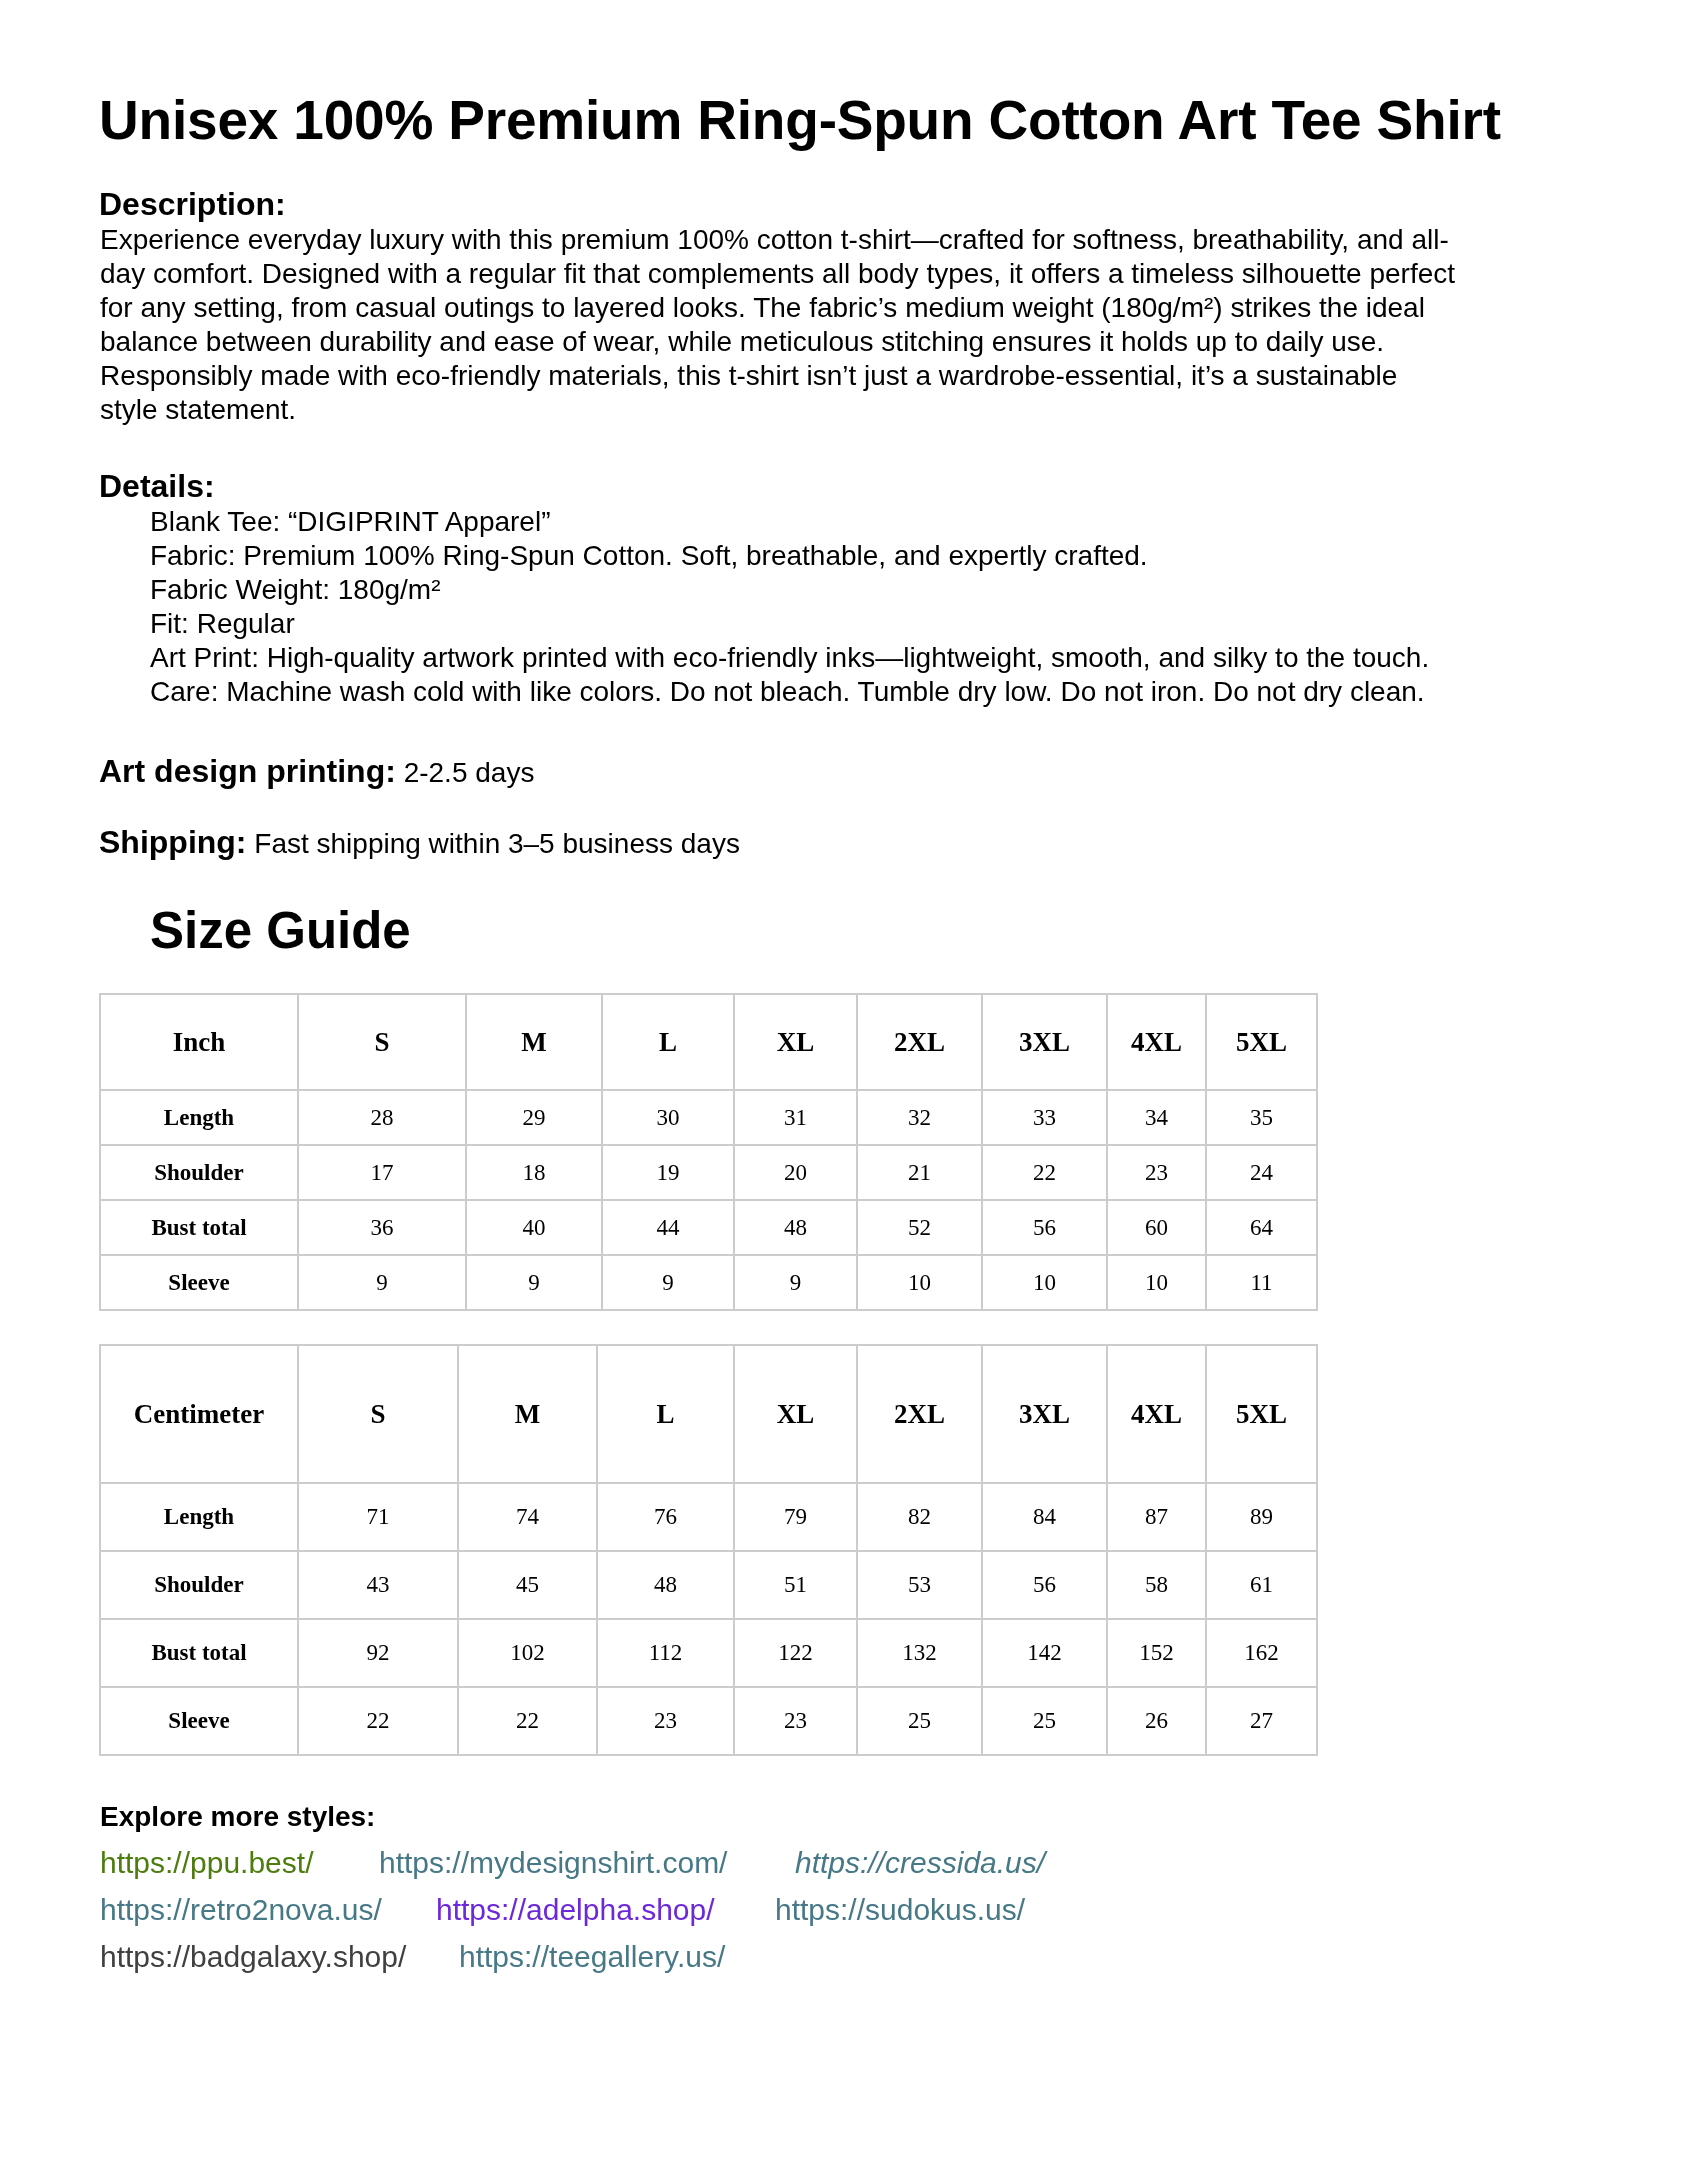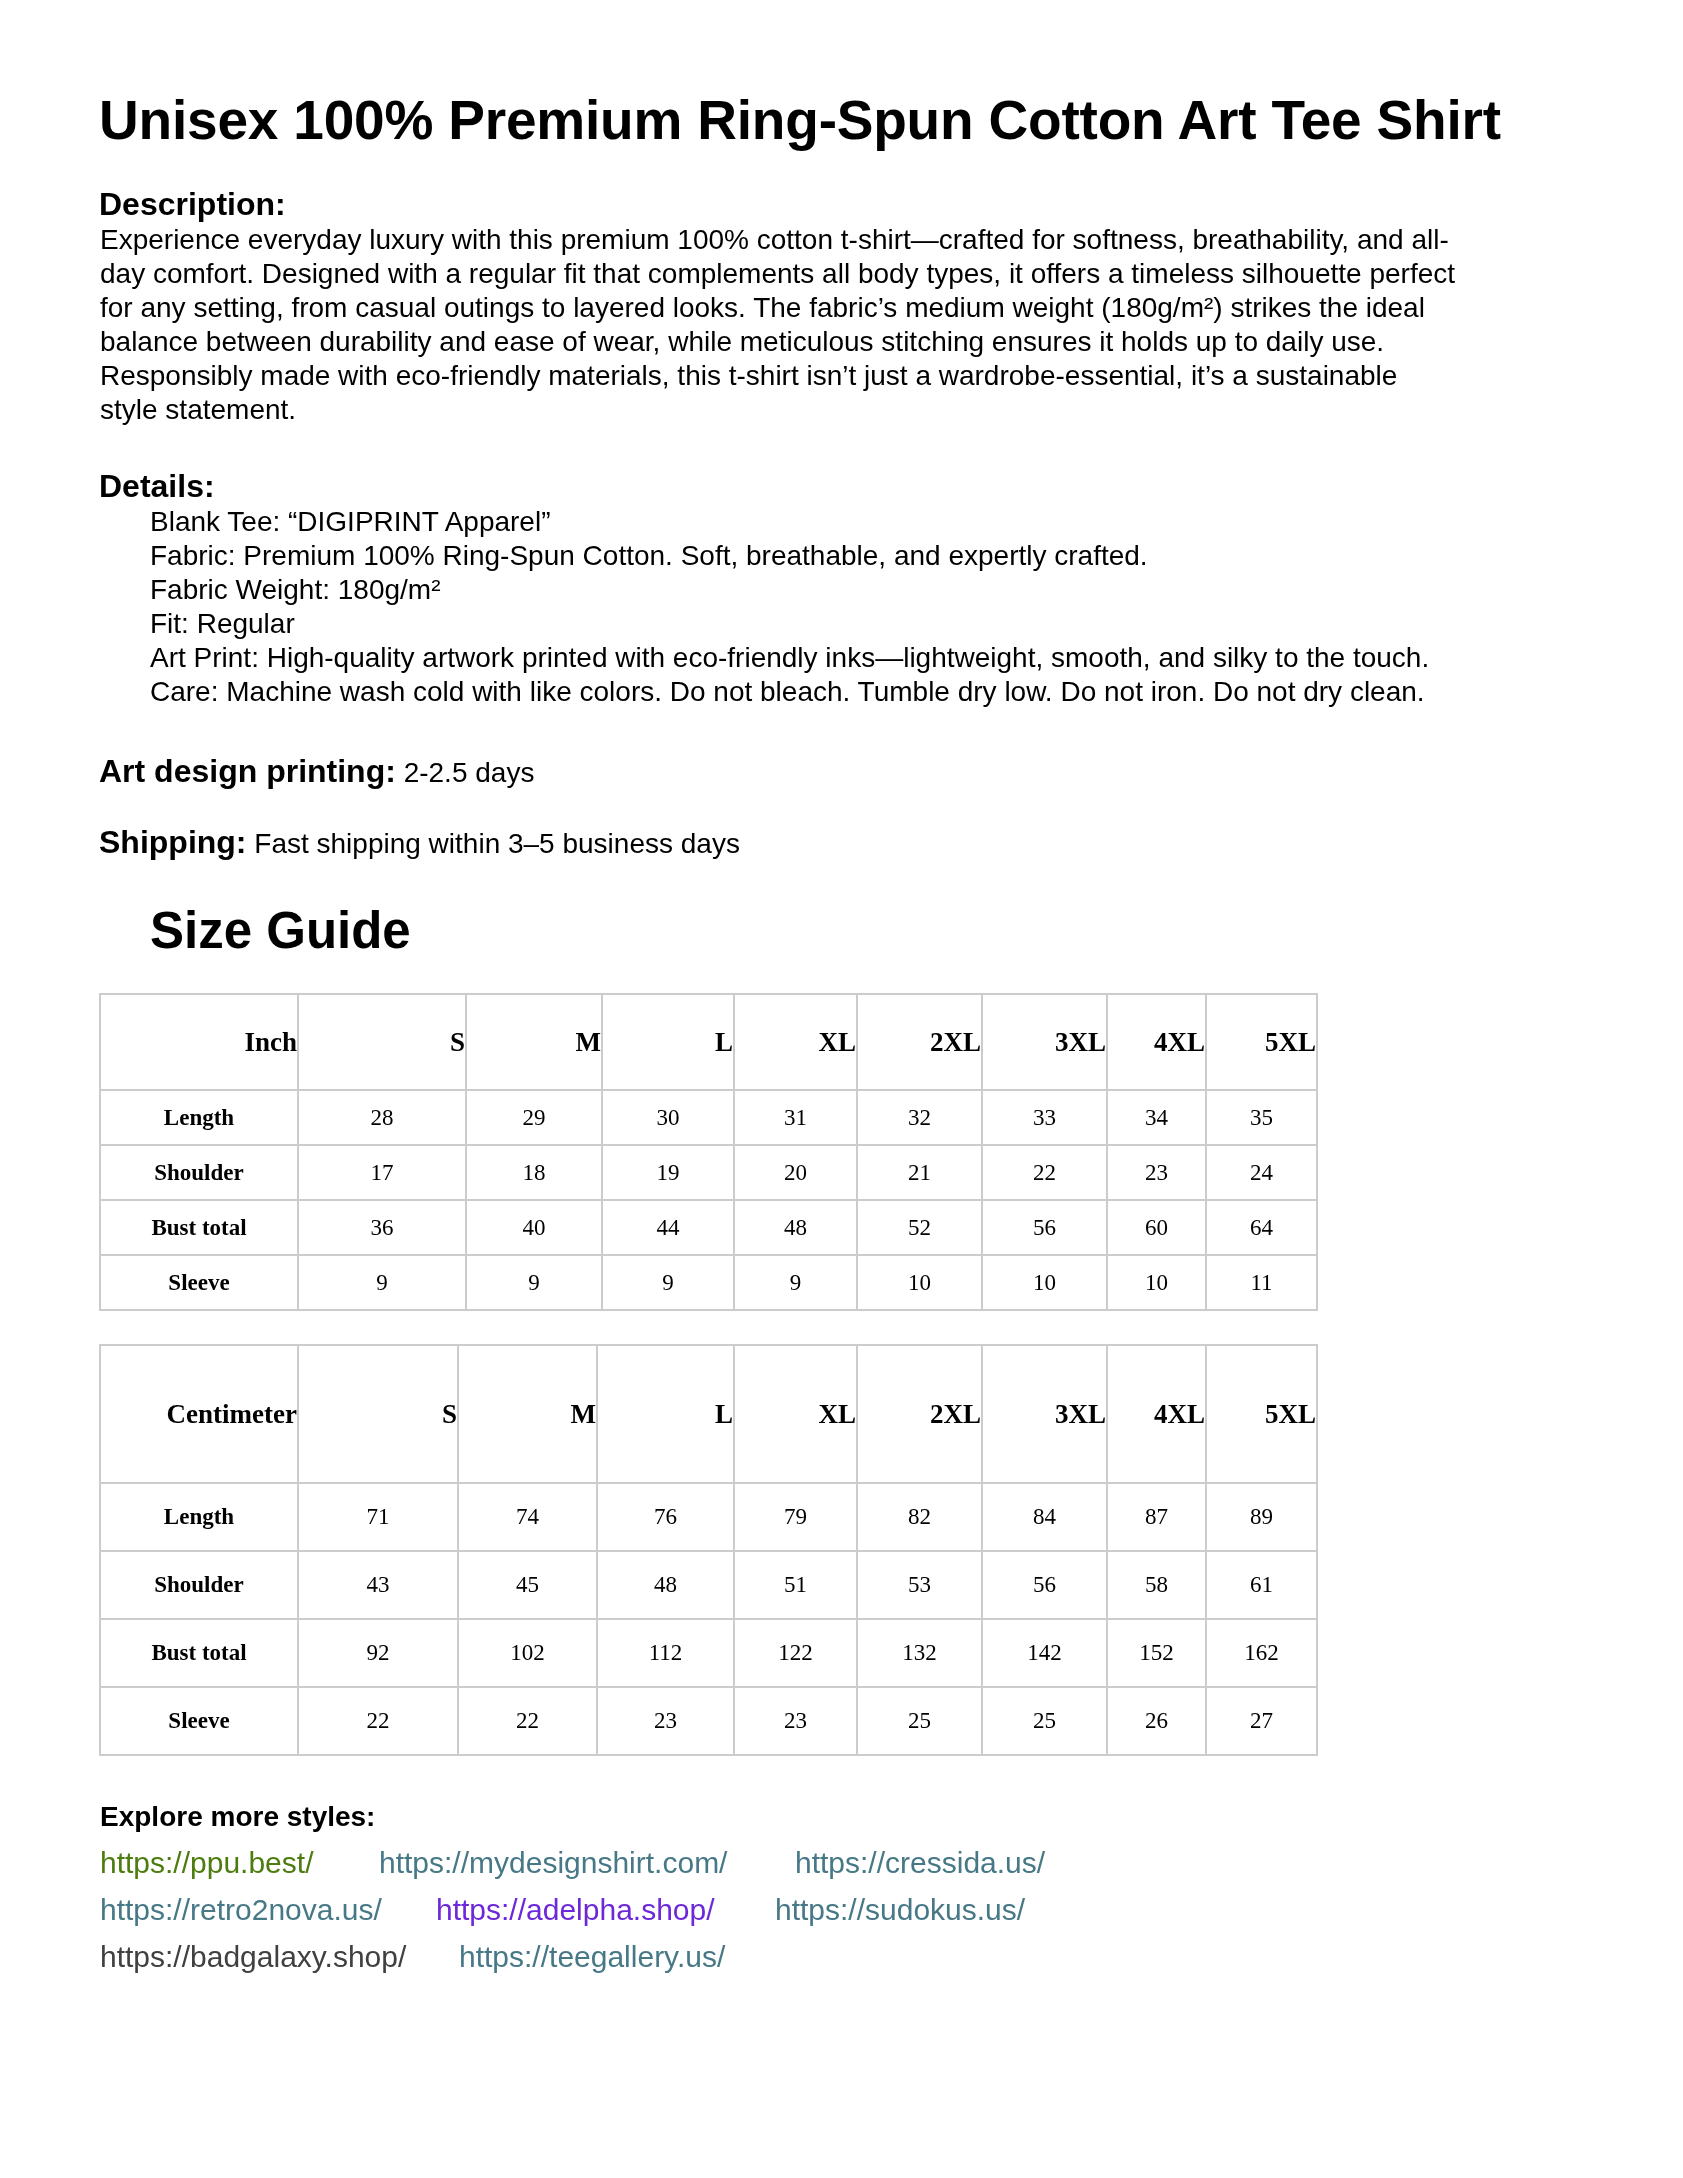--- a/index.html
+++ b/index.html
@@ -8,21 +8,21 @@
   .title { left: 99px; top: 89px; font-size: 55px; line-height: 63px; font-weight: bold; white-space: nowrap; letter-spacing: -0.2px; }
   .h2 { font-size: 32px; line-height: 40px; font-weight: bold; white-space: nowrap; }
   .body-line { font-size: 28px; line-height: 34px; white-space: nowrap; display: block; }
   .desc { left: 100px; top: 223px; }
   .details { left: 150px; top: 505px; }
   .inline-label { font-size: 32px; font-weight: bold; }
   .inline-val { font-size: 28px; font-weight: normal; }
   .size-title { left: 150px; top: 901px; font-size: 51px; line-height: 59px; font-weight: bold; white-space: nowrap; }
   table.size { position: absolute; left: 99px; border-collapse: collapse; font-family: "Liberation Serif", serif; table-layout: fixed; }
   table.size td, table.size th { border: 2px solid #cccccc; text-align: center; vertical-align: middle; padding: 0; }
-  table.size th { font-size: 27px; font-weight: bold; text-align: right; }
+  table.size th { font-size: 27px; font-weight: bold; }
   table.size td { font-size: 23px; font-weight: normal; }
   table.size td.rowlabel { font-weight: bold; font-size: 23px; }
   #table-inch { top: 993px; }
   #table-inch tr.head { height: 96px; }
   #table-inch tr.row { height: 55px; }
   #table-cm { top: 1344px; }
   #table-cm tr.head { height: 138px; margin-left: 48px; }
   #table-cm tr.row { height: 68px; }
   .explore { left: 100px; top: 1800px; font-size: 28px; line-height: 34px; font-weight: bold; white-space: nowrap; }
   .link { position: absolute; font-size: 30px; line-height: 47px; color: #467886; text-decoration: none; white-space: nowrap; cursor: pointer; }
@@ -201,19 +201,19 @@
     <td>26</td>
     <td>27</td>
   </tr>
 </tbody>
   </table>
 
 <div class="abs explore">Explore more styles:</div>
 
 <a class="link" style="left: 100px; top: 1839px; color: #4d7c0f;">https://ppu.best/</a>
 <a class="link" style="left: 379px; top: 1839px; color: rgb(70, 120, 134);">https://mydesignshirt.com/</a>
-<a class="link" style="left: 795px; top: 1839px; color: rgb(70, 120, 134);">https://cressida.us/</a>
+<a class="link" style="left: 795px; top: 1839px; color: rgb(70, 120, 134); font-style: italic;">https://cressida.us/</a>
 <a class="link" style="left: 100px; top: 1886px; color: rgb(70, 120, 134);">https://retro2nova.us/</a>
 <a class="link" style="left: 436px; top: 1886px; color: #6d28d9;">https://adelpha.shop/</a>
 <a class="link" style="left: 775px; top: 1886px; color: rgb(70, 120, 134);">https://sudokus.us/</a>
 <a class="link" style="left: 100px; top: 1933px; color: #404040;">https://badgalaxy.shop/</a>
 <a class="link" style="left: 459px; top: 1933px; color: rgb(70, 120, 134);">https://teegallery.us/</a>
 
 
 </body></html>

